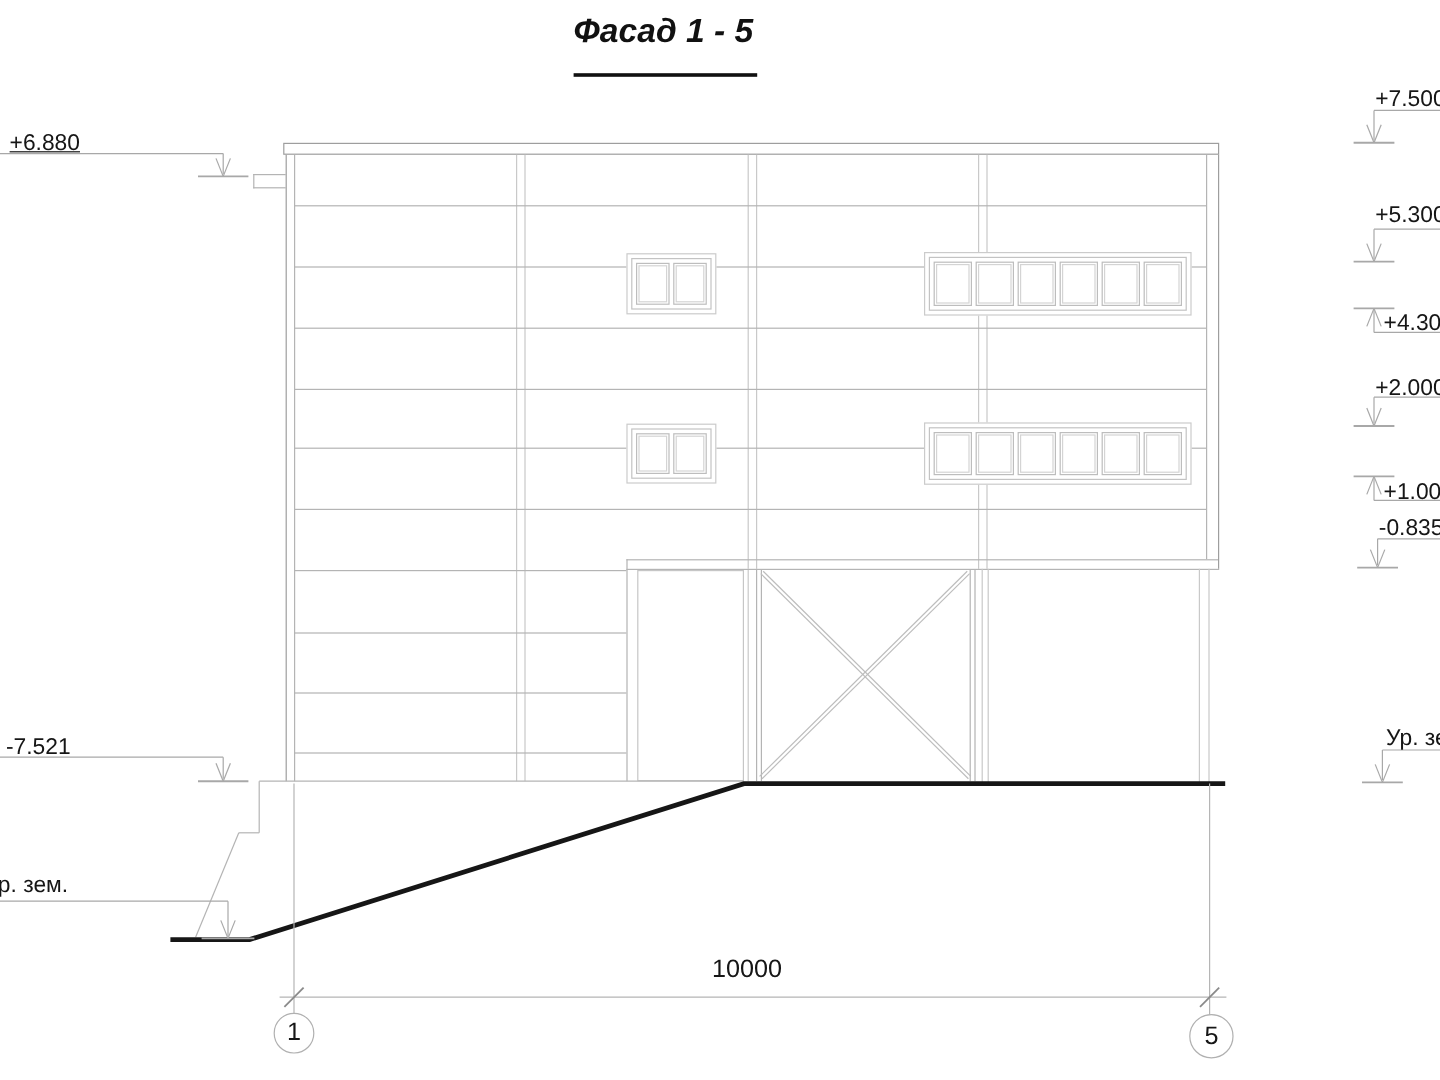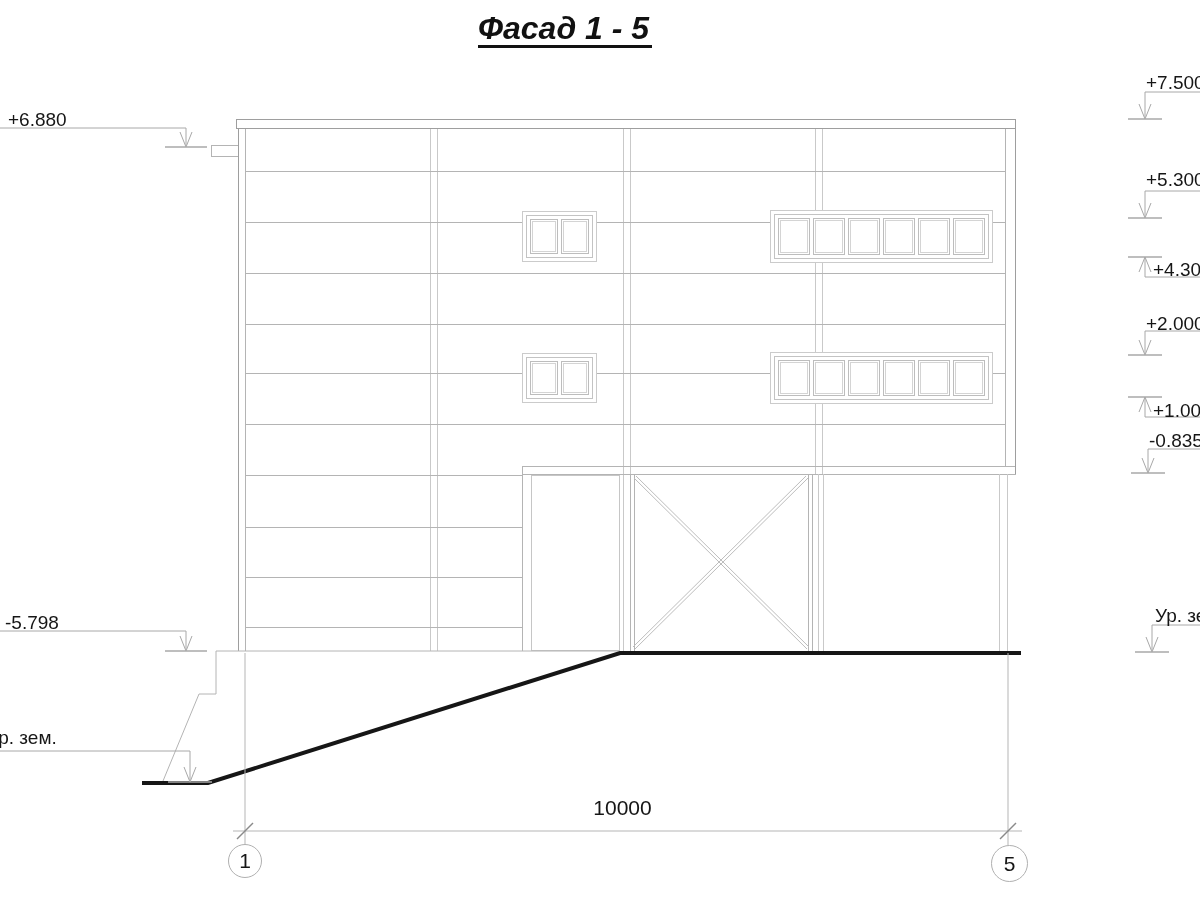--- a/index.html
+++ b/index.html
@@ -12,22 +12,22 @@
   .lite{background:#c9c9c9;}
   
   .box{position:absolute;box-sizing:border-box;background:#fff;border:1px solid #9e9e9e;}
   
   .win{position:absolute;box-sizing:border-box;background:#fff;border:1px solid #cbcbcb;padding:3px;}
   .win-in{box-sizing:border-box;width:100%;height:100%;border:1px solid #c3c3c3;display:flex;gap:3px;padding:3px;}
   .pane{flex:1;border:1px solid #bdbdbd;padding:1px;box-sizing:border-box;}
   .pane i{display:block;width:100%;height:100%;border:1px solid #d4d4d4;box-sizing:border-box;}
   
   .lbl{position:absolute;font-size:19px;line-height:1.15;color:#161616;white-space:nowrap;}
-  .title{position:absolute;left:478px;top:12px;font-size:32px;line-height:1;font-weight:bold;
-    font-style:italic;color:#111;border-bottom:3px solid #111;padding:0 3px 1px 0;}
+  .title{position:absolute;left:478px;top:12px;font-size:28px;line-height:1;font-weight:bold;
+    font-style:italic;color:#111;border-bottom:3px solid #111;padding:0 3px 21px 0;}
   .dimtext{position:absolute;left:560px;top:796px;width:125px;text-align:center;
     font-size:21px;color:#161616;}
   .axis{position:absolute;box-sizing:border-box;border:1px solid #b0b0b0;border-radius:50%;
     background:#fff;display:flex;align-items:center;justify-content:center;
     font-size:21px;color:#161616;}
   svg.overlay{position:absolute;left:0;top:0;pointer-events:none;}
 </style>
 </head>
 <body>
 
@@ -227,22 +227,22 @@
       <line x1="1131" y1="473" x2="1165" y2="473" stroke-width="1.6"></line>
 
       <line x1="1152" y1="625" x2="1200" y2="625"></line>
         <line x1="1152" y1="625" x2="1152" y2="650"></line>
       <line x1="1146" y1="637" x2="1152" y2="652"></line>
         <line x1="1158" y1="637" x2="1152" y2="652"></line>
       <line x1="1135" y1="652" x2="1169" y2="652" stroke-width="1.6"></line>
     </g>
   </svg>
 
-  <div class="lbl" style="left:8px;top:109px;">+6.880</div>
-  <div class="lbl" style="left:5px;top:612px;">-5.798</div>
+  <div class="lbl" style="left:8px;top:109px;text-decoration:underline;">+6.880</div>
+  <div class="lbl" style="left:5px;top:612px;">-7.521</div>
   <div class="lbl" style="left:-13px;top:727px;">Ур. зем.</div>
 
   <div class="lbl" style="left:1146px;top:72px;">+7.500</div>
   <div class="lbl" style="left:1146px;top:169px;">+5.300</div>
   <div class="lbl" style="left:1153px;top:259px;">+4.300</div>
   <div class="lbl" style="left:1146px;top:313px;">+2.000</div>
   <div class="lbl" style="left:1153px;top:400px;">+1.000</div>
   <div class="lbl" style="left:1149px;top:430px;">-0.835</div>
   <div class="lbl" style="left:1155px;top:605px;">Ур. зем.</div>
 

